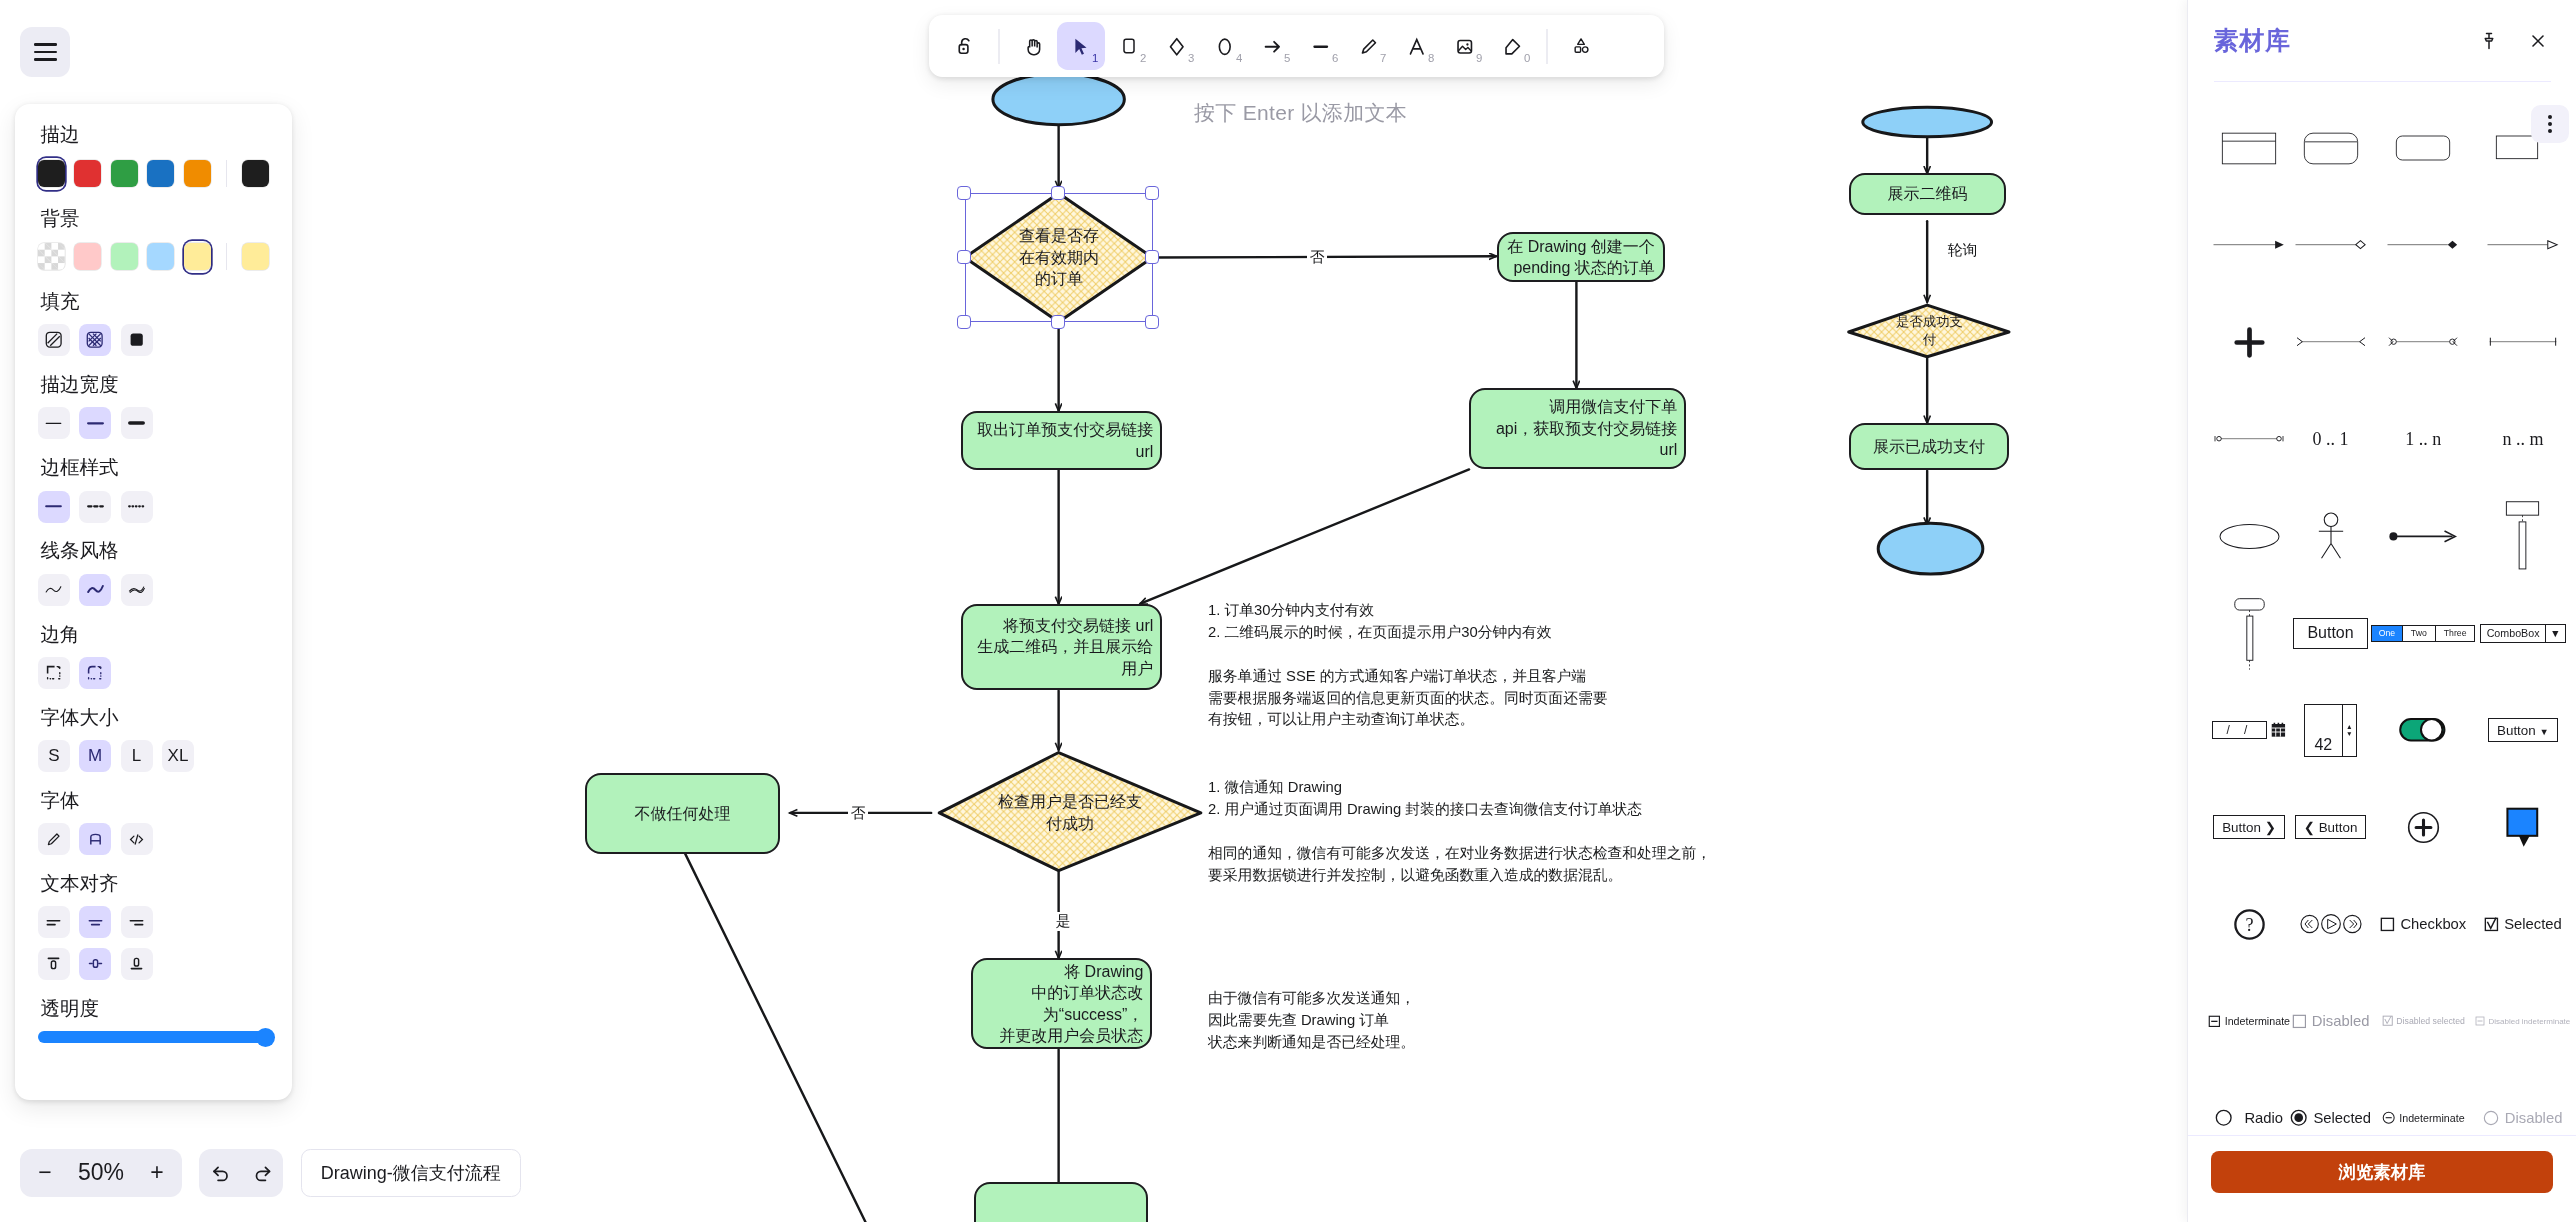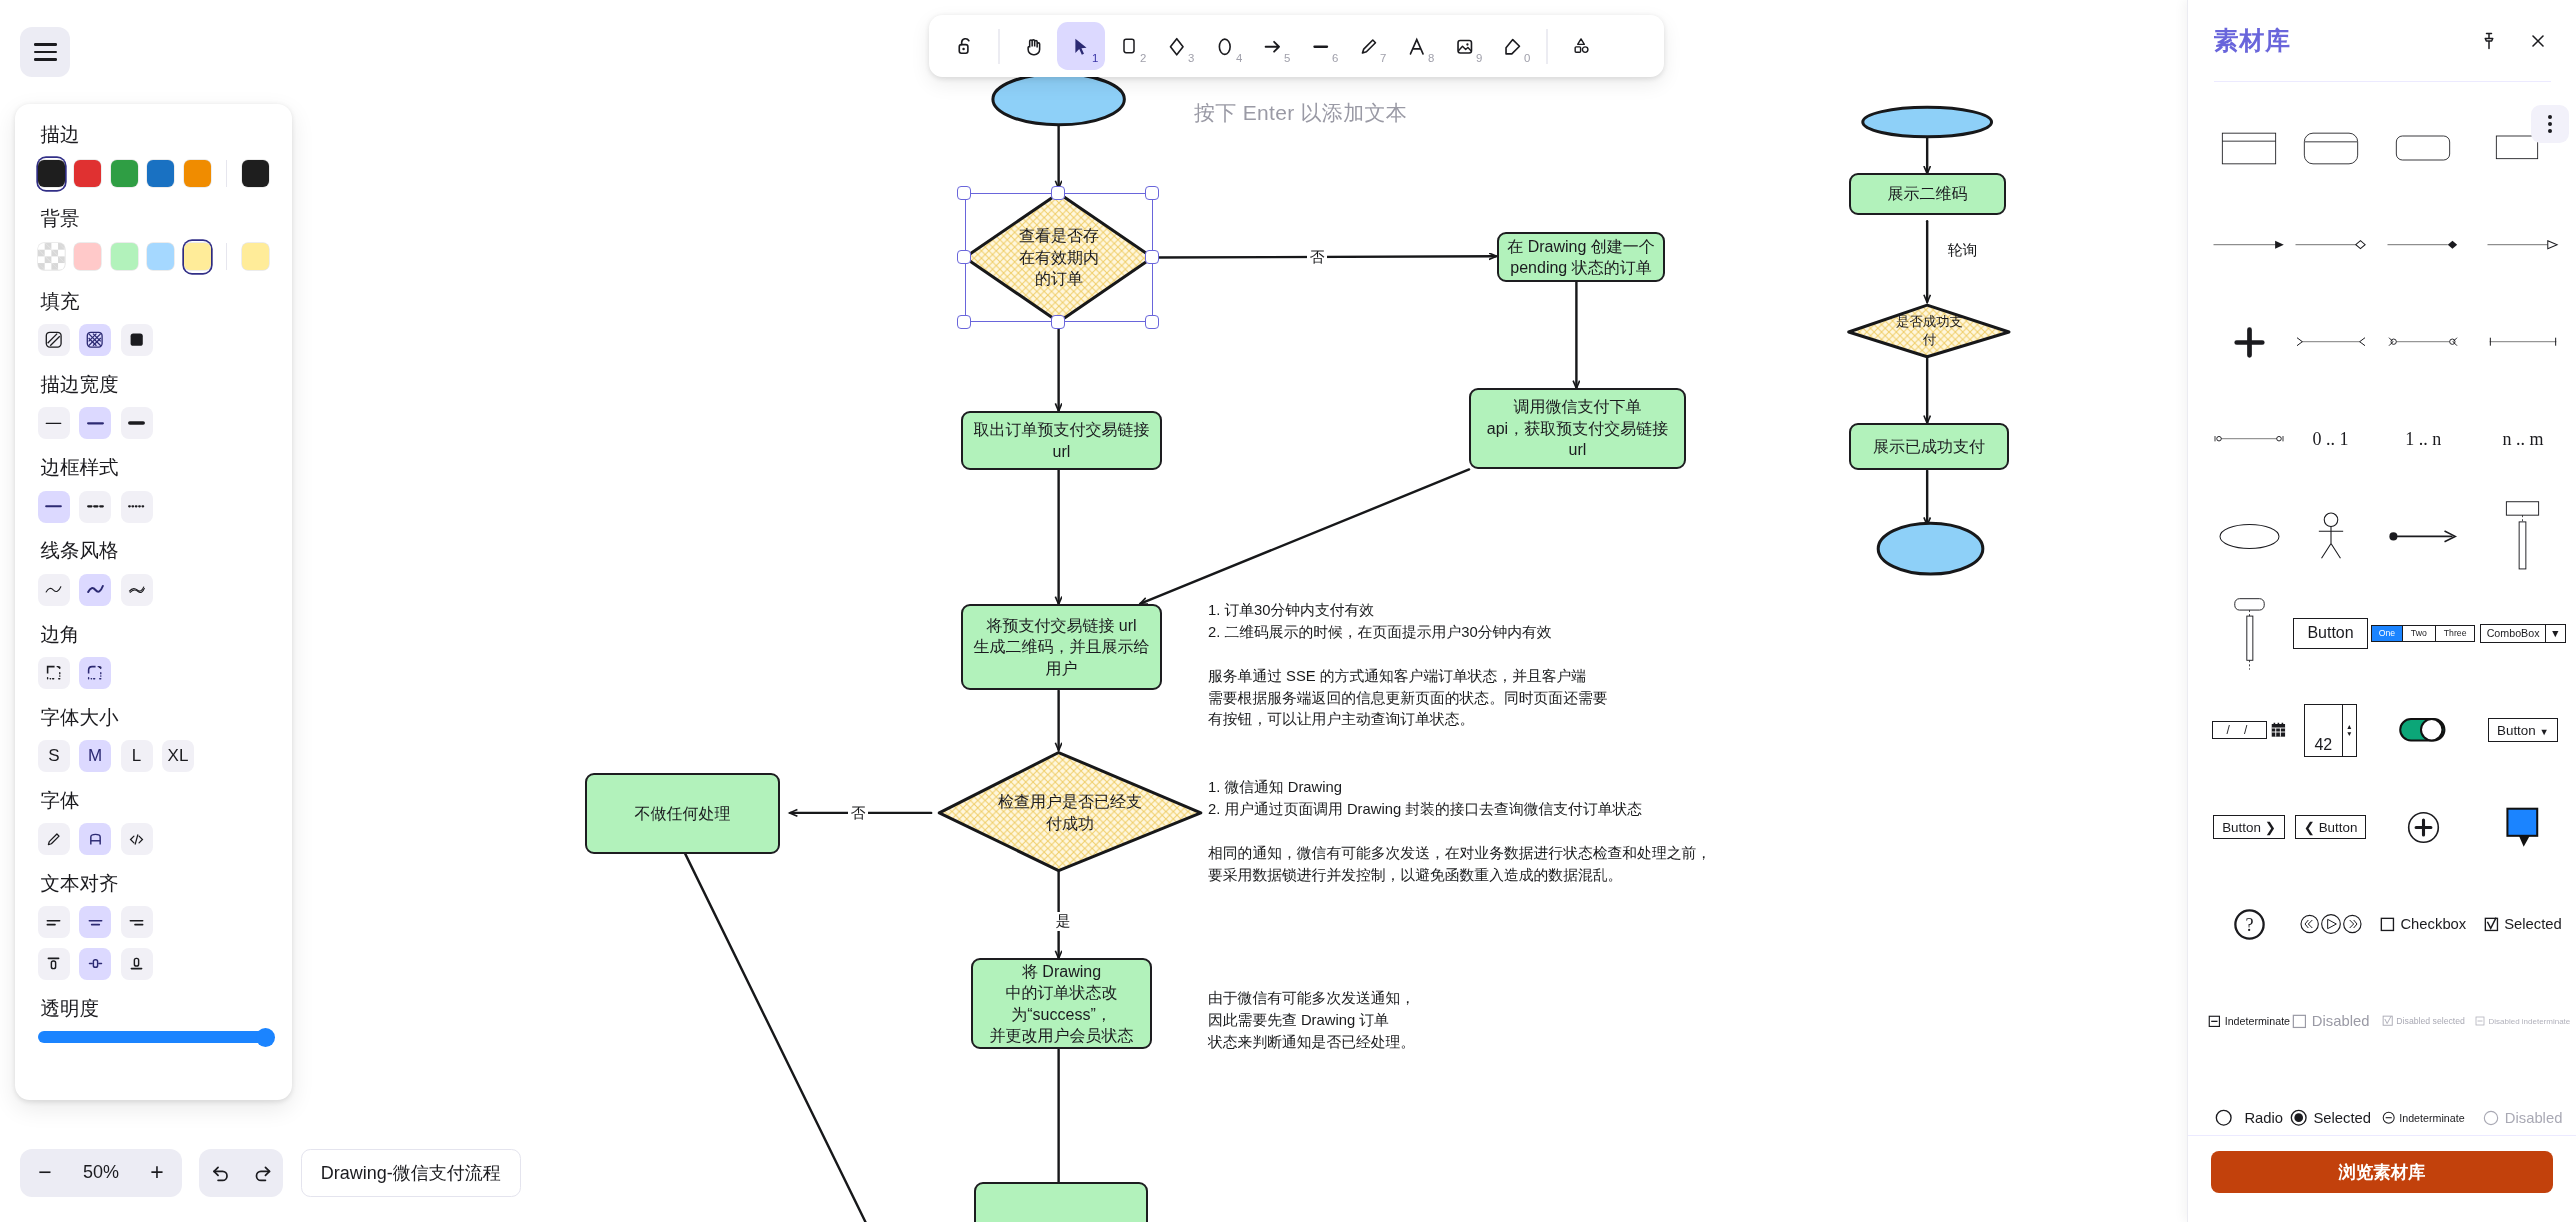--- a/index.html
+++ b/index.html
@@ -21,22 +21,22 @@
     white-space: nowrap; letter-spacing: 0.3px;
   }
 
   
   .node {
     position: absolute; display: flex; align-items: center; justify-content: center;
     text-align: center; color: #1b1b1f; line-height: 1.34;
     white-space: pre-line;
   }
   .node.proc {
-    background: #b2f2bb; border: 2.3px solid #1d1d20; border-radius: 9px;
-    font-size: 16px; padding: 2.7px 6.7px;
+    background: #b2f2bb; border: 2.3px solid #1d1d20; border-radius: 16px;
+    font-size: 16px; padding: 2.7px 6.7px; text-align: right;
   }
   .node.dia { font-size: 16px; }
   .node.dia .dlabel { position: relative; z-index: 2; padding: 0 18%; }
 
   .annot {
     position: absolute; font-size: 14.8px; color: #191a1c; line-height: 1.48;
     white-space: pre-line;
   }
   .edge-label {
     position: absolute; font-size: 14.8px; color: #17181a; background: #fff;
@@ -168,21 +168,21 @@
   }
 
   
   #bottom { position: absolute; left: 20px; bottom: 25.5px; display: flex;
             align-items: center; gap: 17.4px; }
   .bgroup { height: 48px; background: #ececf4; border-radius: 12px;
             display: flex; align-items: center; }
   #zoom-group { padding: 0 4px; }
   .zbtn { width: 42px; height: 48px; display: flex; align-items: center;
           justify-content: center; font-size: 23px; color: #1b1b1f; cursor: pointer; }
-  #zoom-val { width: 70px; text-align: center; font-size: 18px; color: #1b1b1f;
+  #zoom-val { width: 70px; text-align: center; font-size: 23px; color: #1b1b1f;
               cursor: pointer; }
   .hbtn { width: 42px; height: 48px; display: flex; align-items: center;
           justify-content: center; cursor: pointer; color: #1b1b1f; }
   #doc-title {
     height: 48px; min-width: 195px; background: #fff; border: 0.7px solid #e4e4ee;
     border-radius: 9.4px; display: flex; align-items: center; justify-content: center;
     padding: 0 19px; font-size: 18px; color: #1b1b1f; cursor: pointer;
   }
 </style>
 </head>

